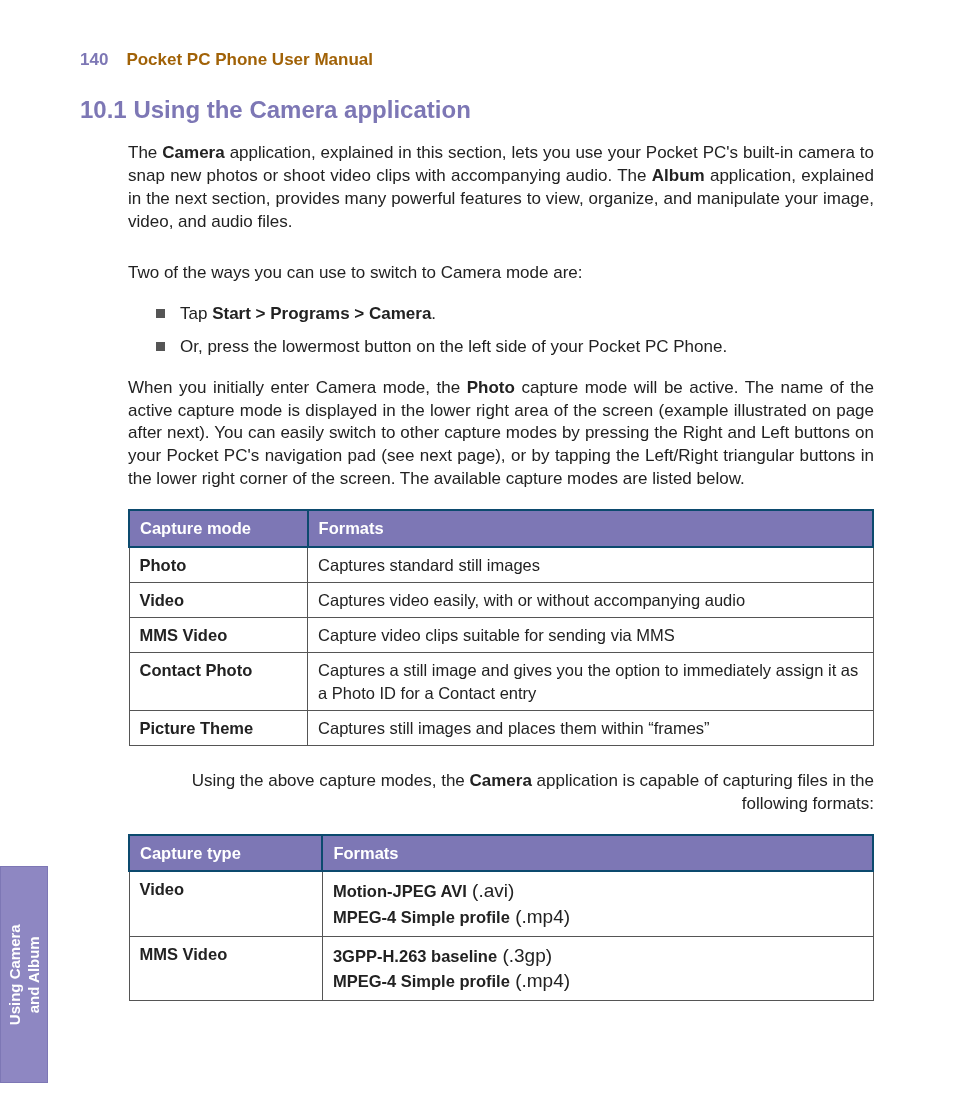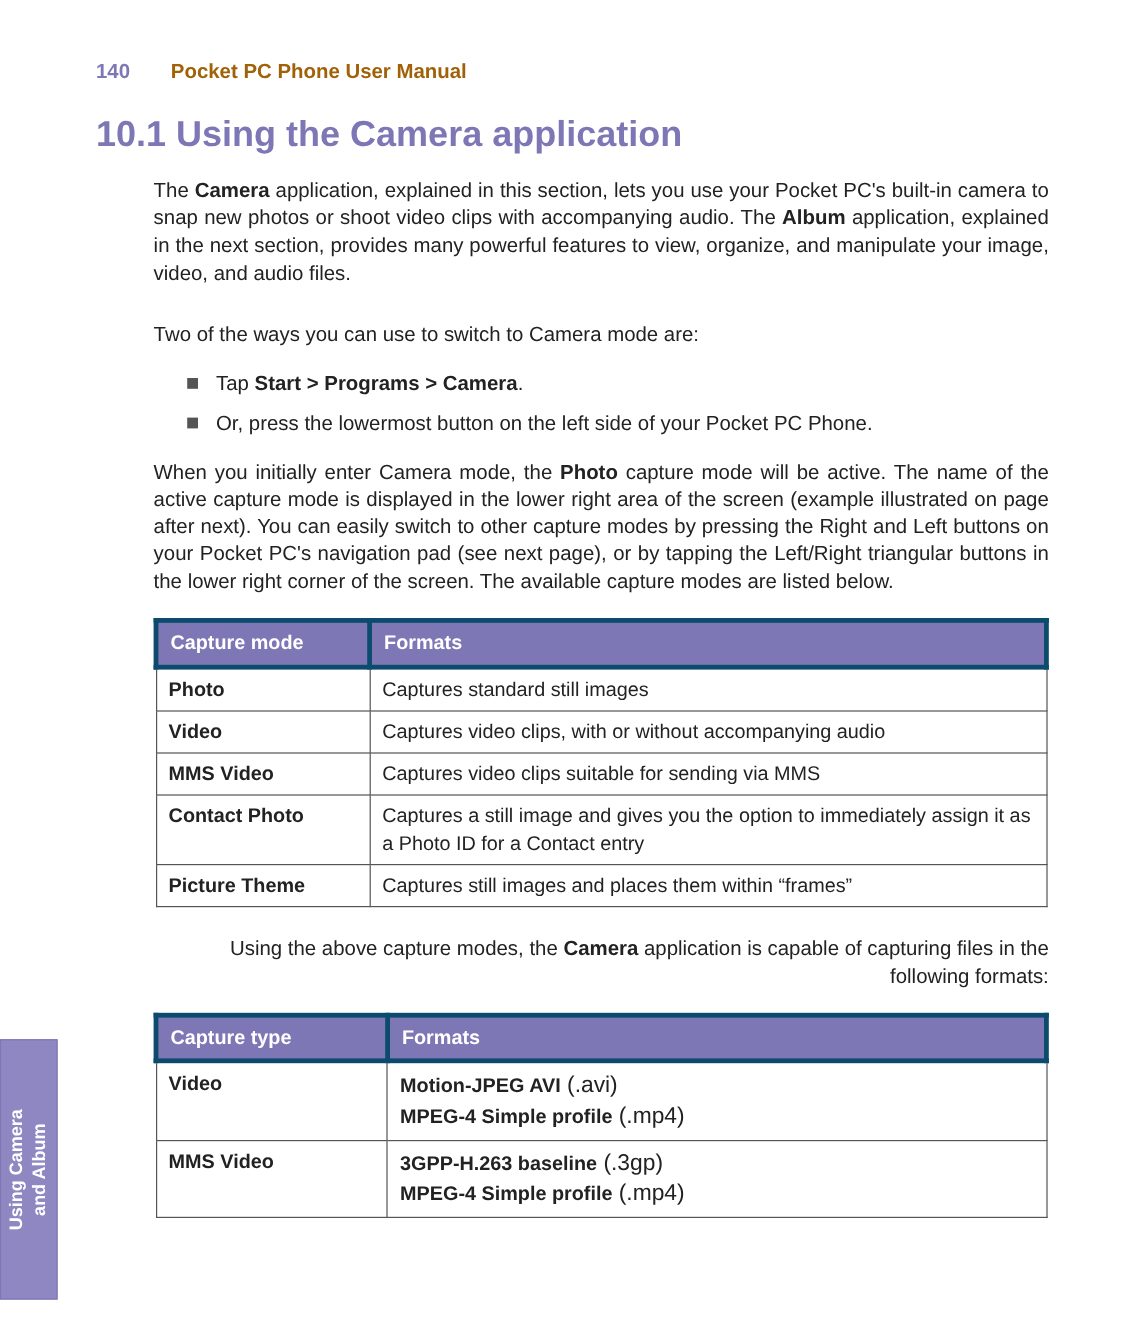--- a/index.html
+++ b/index.html
@@ -13,37 +13,37 @@
     position: relative;
     box-sizing: border-box;
   }
   .page {
     padding: 50px 80px 40px 80px;
     box-sizing: border-box;
   }
   .header-line {
     display: flex;
     align-items: baseline;
-    gap: 34px;
+    gap: 18px;
     font-family: Verdana, Arial, sans-serif;
   }
   .page-number {
     color: #7d77b5;
     font-weight: bold;
     font-size: 17px;
   }
   .manual-title {
     color: #a16207;
     font-weight: bold;
     font-size: 17px;
   }
   h1.section-title {
     color: #7d77b5;
     font-family: Verdana, Arial, sans-serif;
-    font-size: 30px;
+    font-size: 24px;
     font-weight: bold;
     margin: 26px 0 18px 0;
   }
   .body-text {
     margin-left: 48px;
     font-size: 17px;
     line-height: 1.35;
     text-align: justify;
   }
   .body-text p {
@@ -73,21 +73,21 @@
     border-collapse: collapse;
     width: 100%;
     margin: 8px 0 24px 0;
     font-size: 16.5px;
   }
   table.data th {
     background: #7d77b5;
     color: #fff;
     font-weight: bold;
     padding: 6px 10px;
-    border: 4px solid #0c4a6e;
+    border: 2px solid #0c4a6e;
     font-family: Verdana, Arial, sans-serif;
   }
   table.data td {
     border: 1px solid #555;
     padding: 6px 10px;
     vertical-align: top;
     text-align: left;
   }
   table.data td.mode {
     font-weight: bold;
@@ -158,25 +158,25 @@
           <th>Formats</th>
         </tr>
       </thead>
       <tbody>
         <tr>
           <td class="mode">Photo</td>
           <td>Captures standard still images</td>
         </tr>
         <tr>
           <td class="mode">Video</td>
-          <td>Captures video clips, with or without accompanying audio</td>
+          <td>Captures video easily, with or without accompanying audio</td>
         </tr>
         <tr>
           <td class="mode">MMS Video</td>
-          <td>Captures video clips suitable for sending via MMS</td>
+          <td>Capture video clips suitable for sending via MMS</td>
         </tr>
         <tr>
           <td class="mode">Contact Photo</td>
           <td>Captures a still image and gives you the option to immediately assign it as a Photo ID for a Contact entry</td>
         </tr>
         <tr>
           <td class="mode">Picture Theme</td>
           <td>Captures still images and places them within “frames”</td>
         </tr>
       </tbody>

